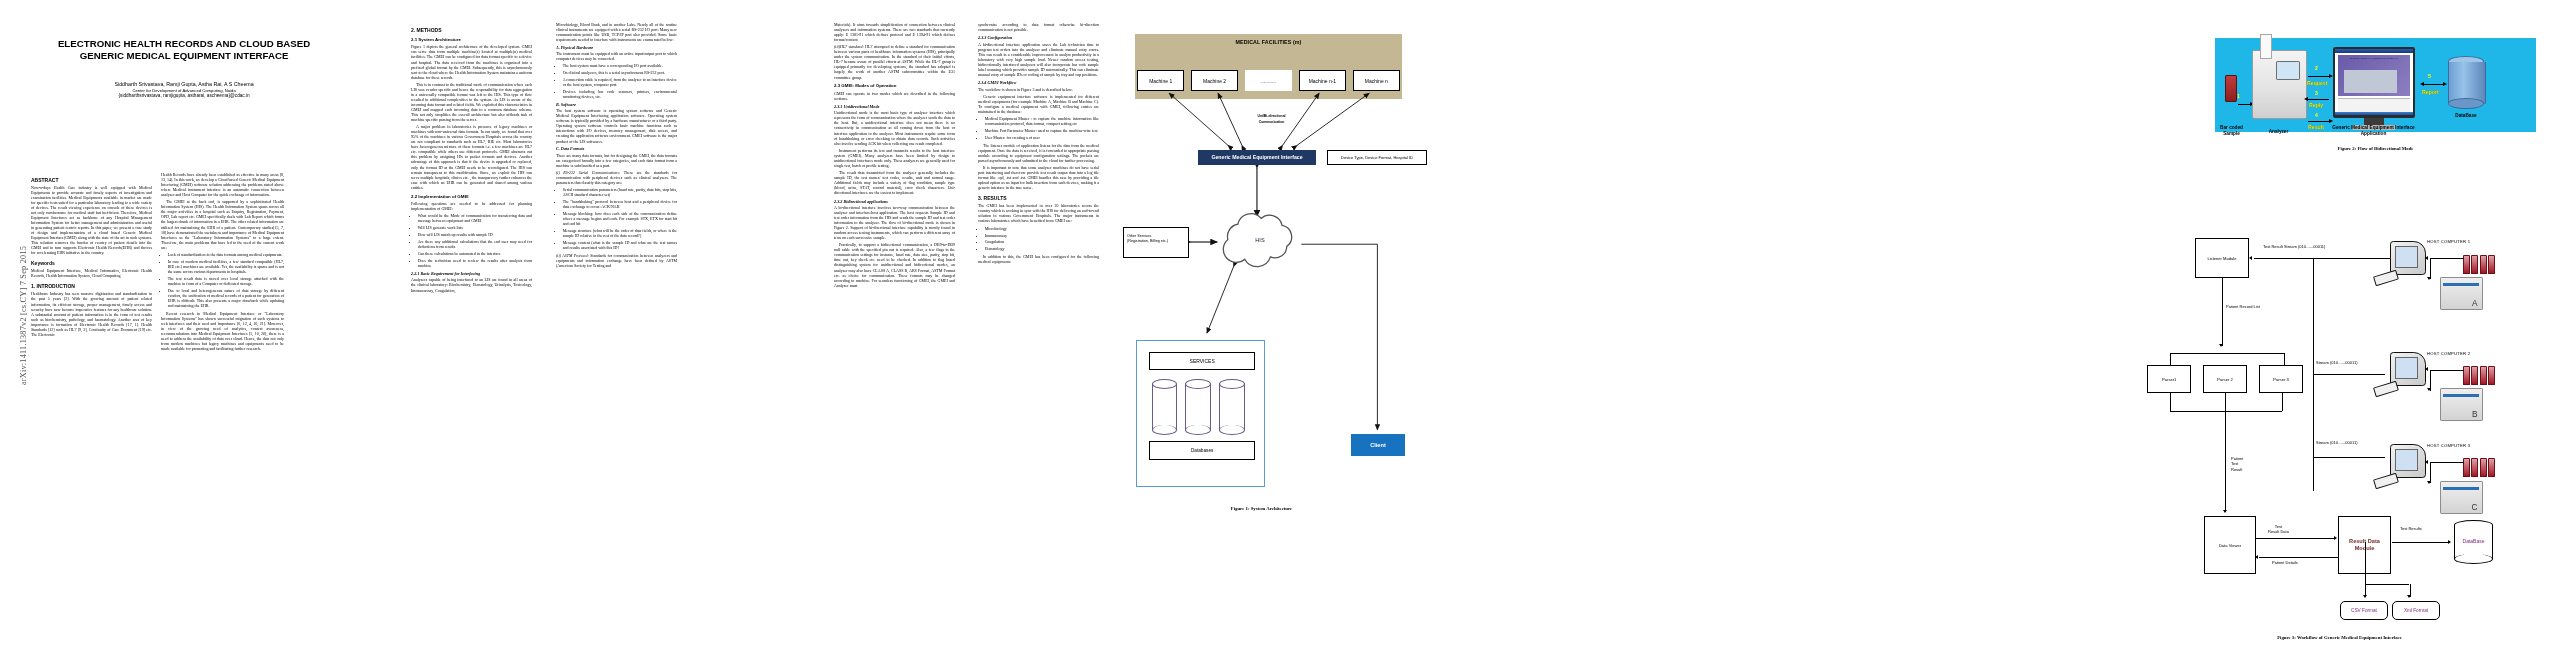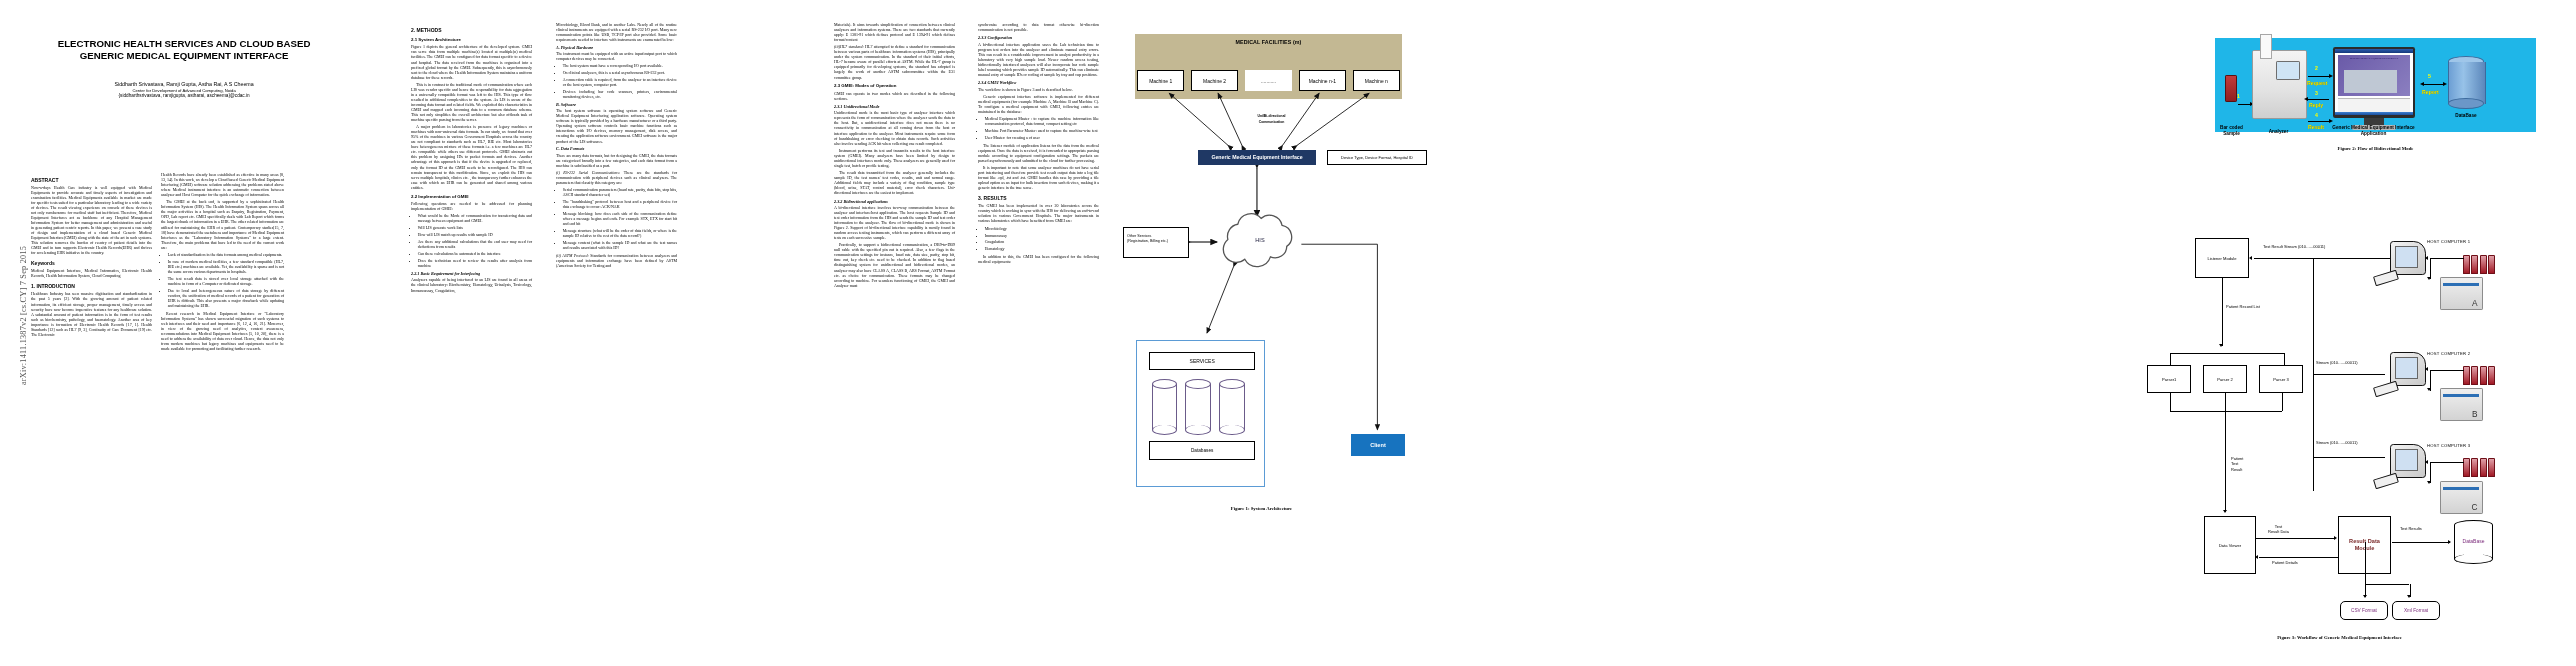--- a/index.html
+++ b/index.html
@@ -131,21 +131,21 @@
 </style>
 </head>
 <body>
 
 <div class="page">
 
   <div class="arxiv-stamp">arXiv:1411.1387v2  [cs.CY]  7 Sep 2015</div>
 
   <div class="titleblock">
     <div class="ttl">
-      <div>ELECTRONIC HEALTH SERVICES AND CLOUD BASED</div>
+      <div>ELECTRONIC HEALTH RECORDS AND CLOUD BASED</div>
       <div>GENERIC MEDICAL EQUIPMENT INTERFACE</div>
     </div>
     <div class="authors">Siddharth Srivastava, Ramji Gupta, Astha Rai, A S Cheema</div>
     <div class="affil">Center for Development of Advanced Computing, Noida</div>
     <div class="email">{siddharthsrivastava, ramjigupta, astharai, ascheema}@cdac.in</div>
   </div>
 
   <div class="col" style="left:31px;top:172px;width:121px;height:478px;">
     <h1 class="sec">ABSTRACT</h1>
     <p class="noind">Now-a-days Health Care industry is well equipped with Medical Equipments to provide accurate and timely aspects of investigation and examination facilities. Medical Equipments available in market are made for specific tests suited for a particular laboratory leading to a wide variety of devices. The result viewing experience on console of these devices is not only cumbersome for medical staff but inefficient. Therefore, Medical Equipment Interfaces act as backbone of any Hospital Management Information System for better management and administration and useful in generating patient centric reports. In this paper, we present a case study of design and implementation of a cloud based Generic Medical Equipment Interface(GMEI) along with the state of the art in such systems. This solution removes the burden of reentry of patient details into the GMEI and in turn supports Electronic Health Records(EHR) and thrives for accelerating EHR initiative in the country.</p>

